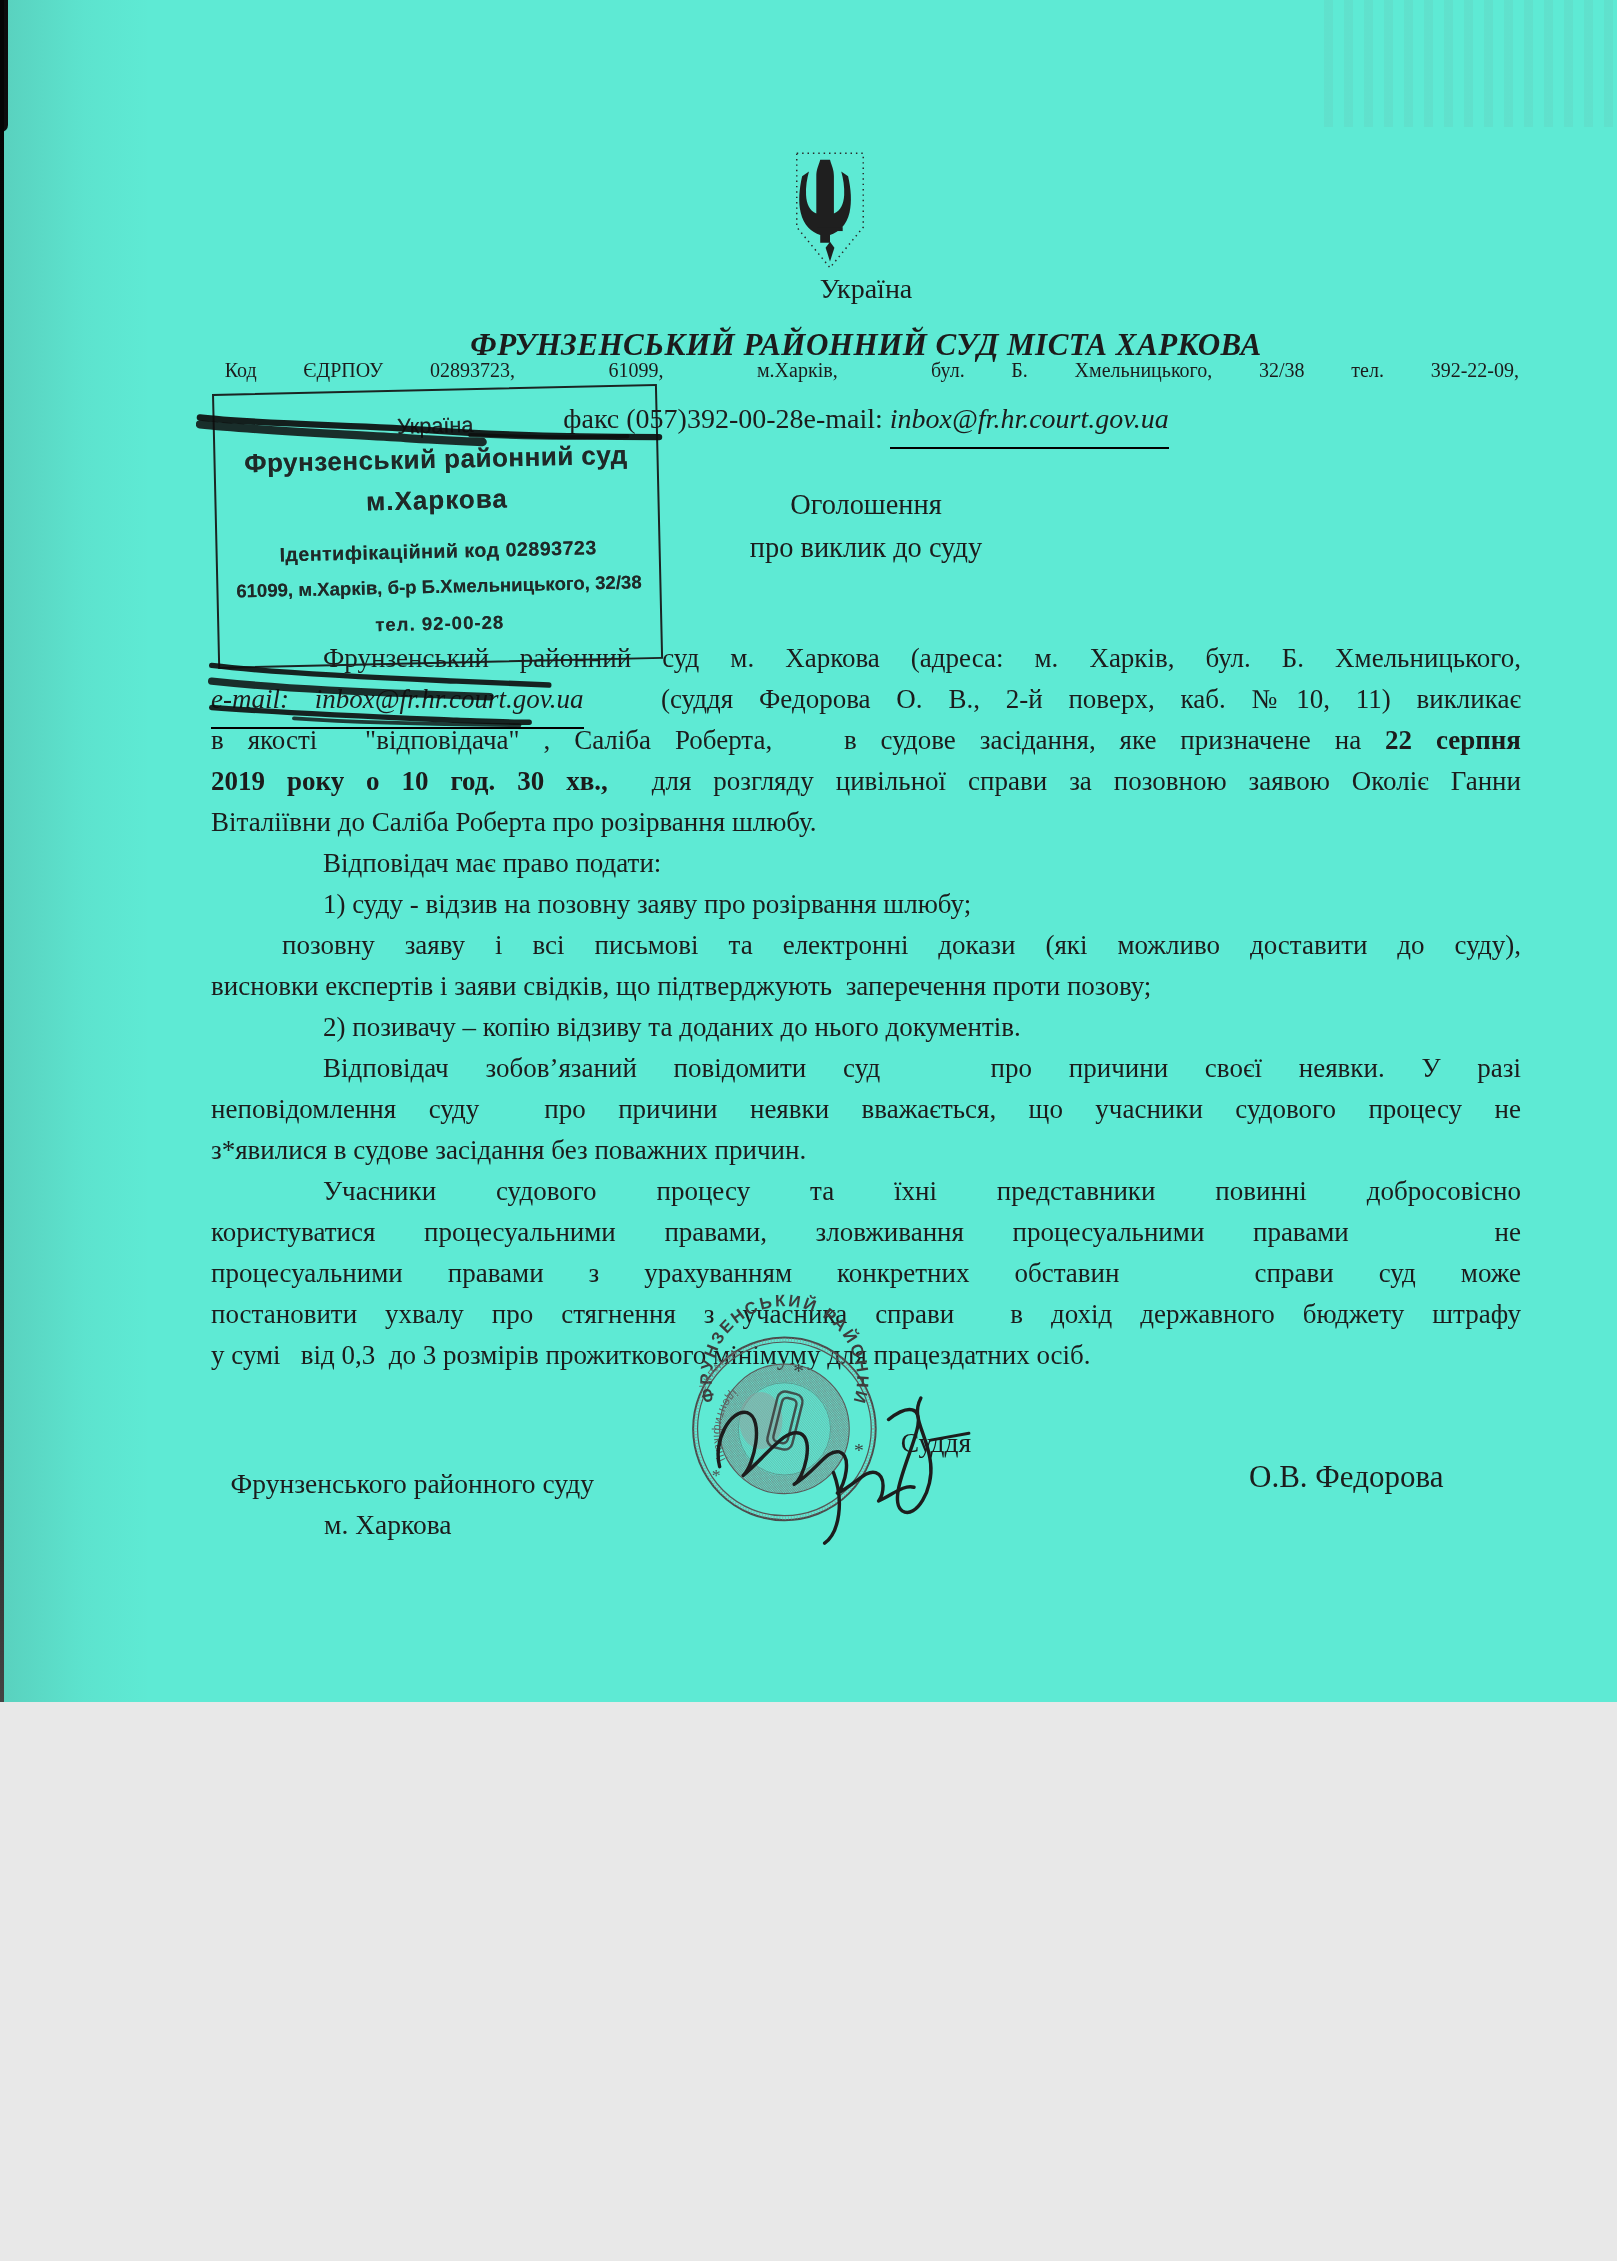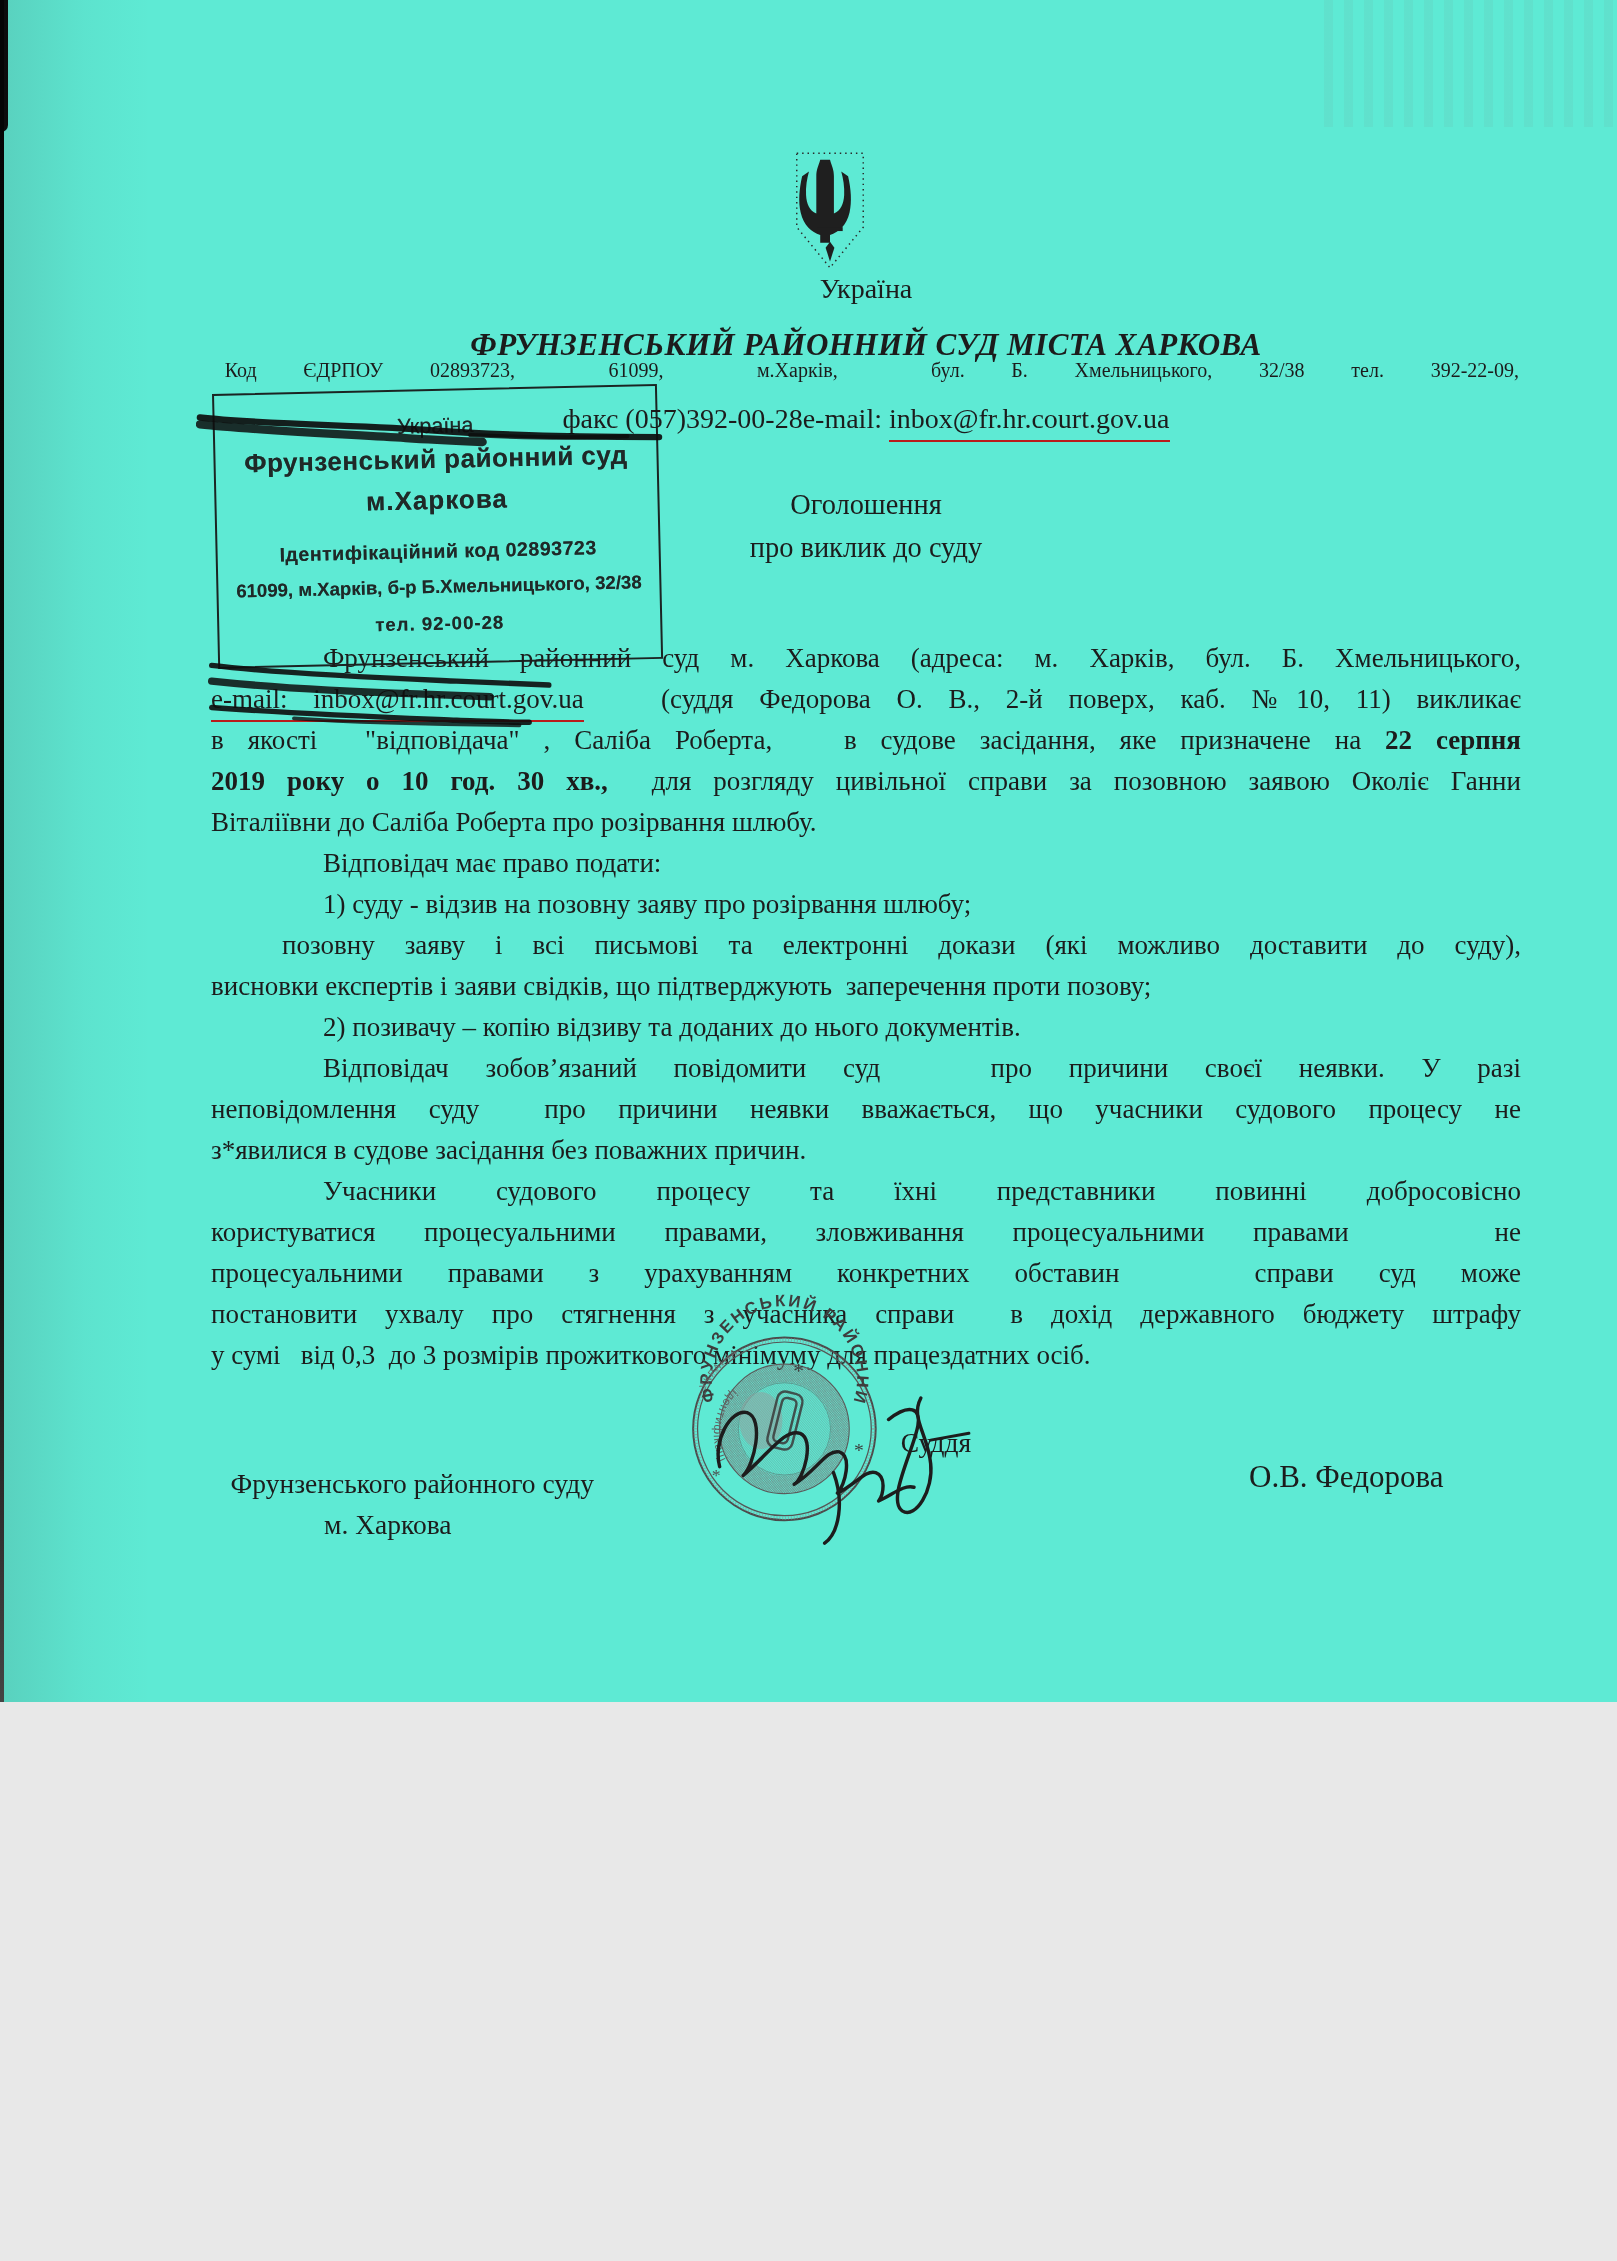--- a/index.html
+++ b/index.html
@@ -15,21 +15,21 @@
               background:linear-gradient(90deg,rgba(60,60,60,.14),rgba(60,60,60,.04) 55%,rgba(0,0,0,0));}
   .noise-top{position:absolute;left:1324px;top:0;width:294px;height:127px;
              background:repeating-linear-gradient(90deg,rgba(120,120,120,.08) 0 8.8px,rgba(0,0,0,0) 8.8px 20px);}
   
   .center-col{position:absolute;left:211px;width:1310px;text-align:center;}
   #country{top:273px;font-size:28px;}
   #court-name{top:315px;font-size:31px;font-weight:bold;font-style:italic;letter-spacing:0.5px;margin-top:12px;}
   #addr-line{position:absolute;left:211px;top:359px;width:1308px;font-size:20px;
              text-align:justify;text-align-last:justify;white-space:pre-wrap;padding-left:13.7px;box-sizing:border-box;}
   #fax-line{top:403px;font-size:28px;}
-  .uline{border-bottom:2px solid #b91c1c;padding-bottom:6px;}
+  .uline{border-bottom:2px solid #000000;padding-bottom:13px;font-style:italic;}
   
   #corner-stamp{position:absolute;left:212px;top:394px;width:441px;height:271px;
                 border:2px solid #161616;transform:rotate(-1.3deg);transform-origin:top left;
                 font-family:"Liberation Sans", sans-serif;color:#1b1b1b;
                 text-align:center;opacity:.93;text-shadow:0 0 0.5px rgba(20,20,20,.65);}
   .cs-line{position:absolute;left:0;width:100%;}
   .cs-1{top:21.6px;font-size:21.6px;}
   .cs-2{top:53px;font-size:26px;font-weight:bold;letter-spacing:0.5px;}
   .cs-3{top:94px;font-size:26px;font-weight:bold;letter-spacing:1px;}
   .cs-4{top:149px;font-size:19.6px;font-weight:bold;letter-spacing:0.5px;}

